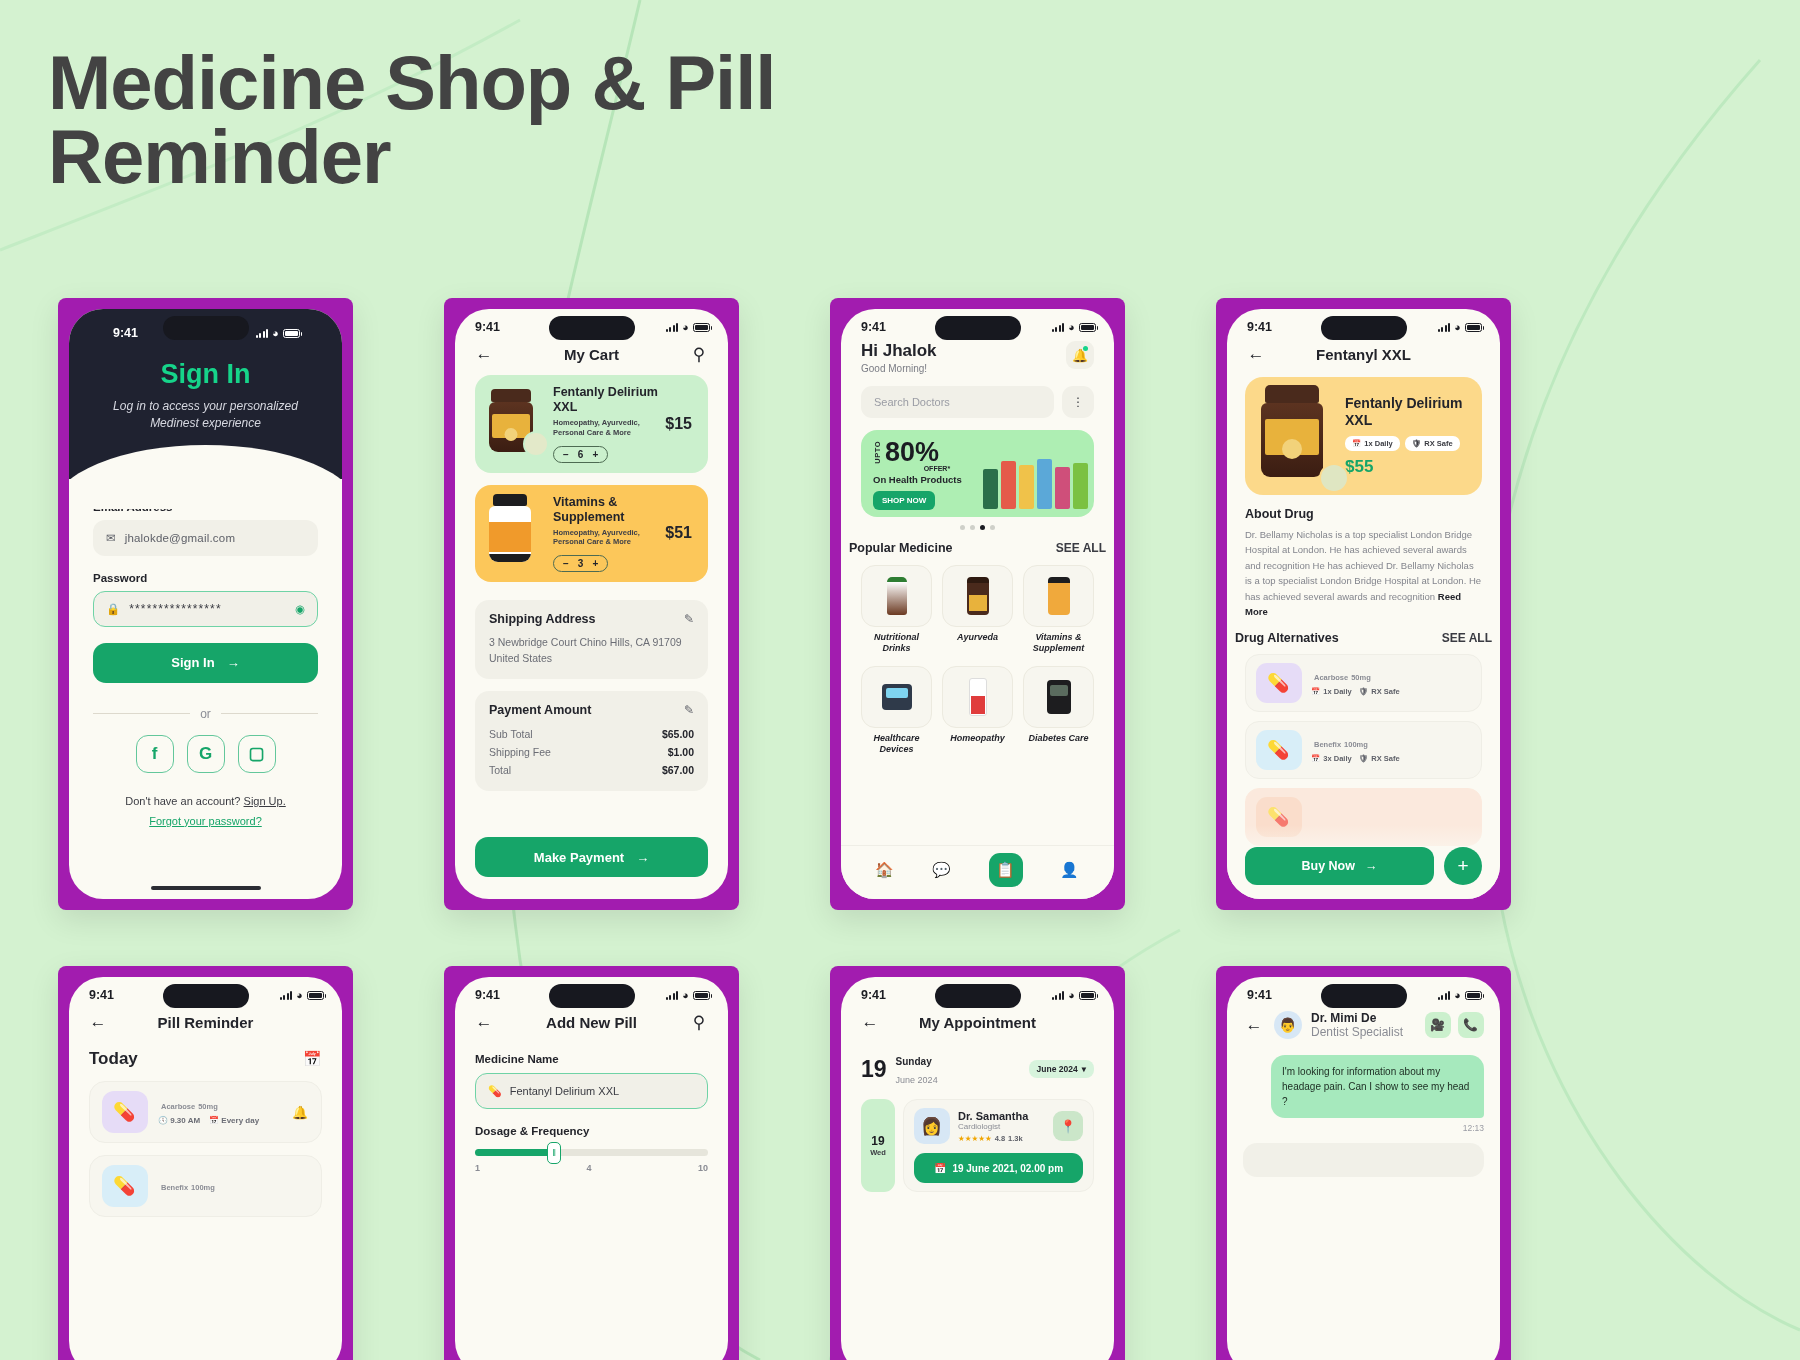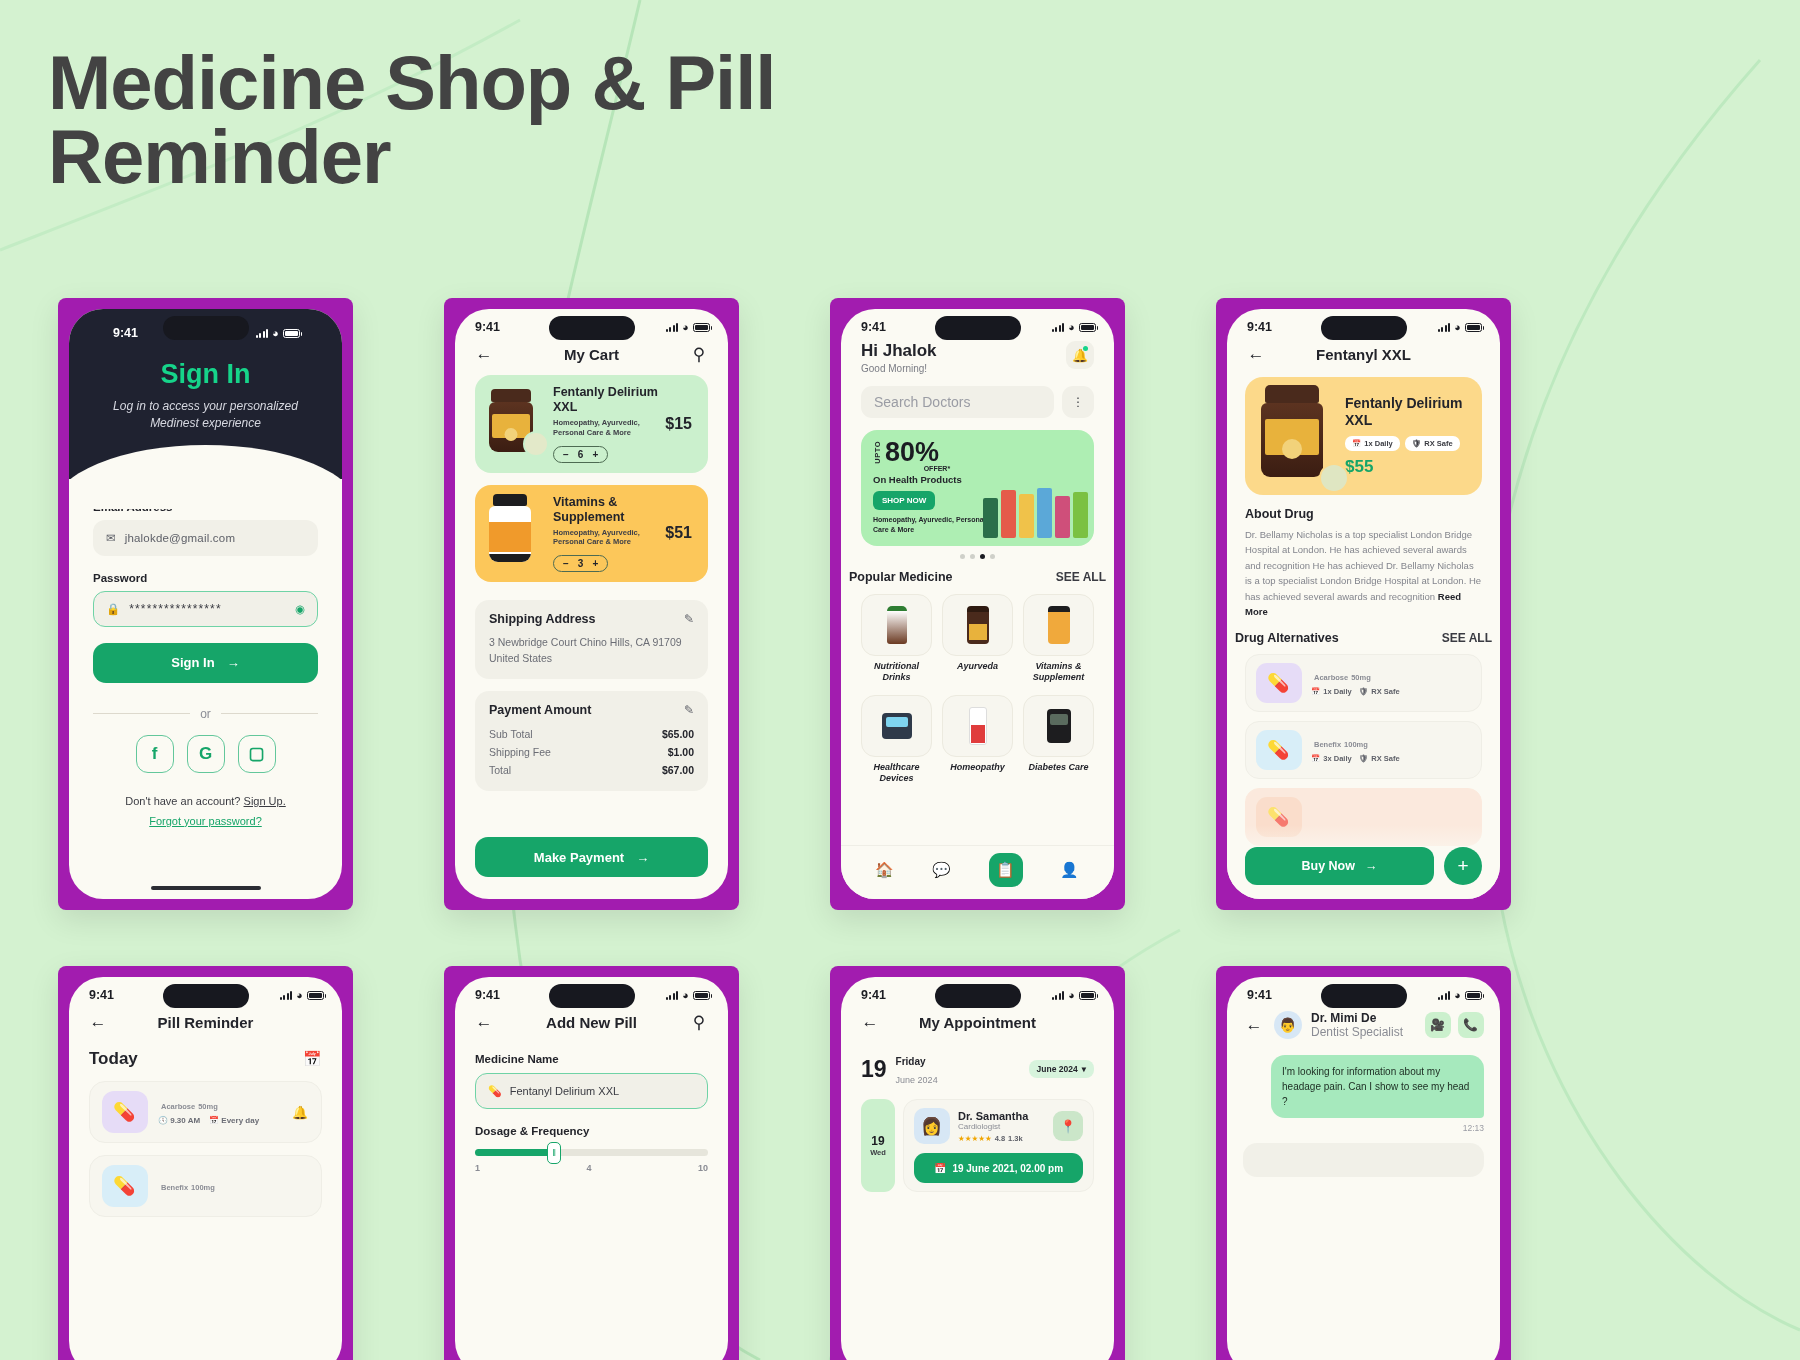--- a/index.html
+++ b/index.html
@@ -118,23 +118,23 @@
   .pay-row { display:flex; justify-content:space-between; font-size:10.5px; color:#6b6d75; padding: 3px 0; }
   .pay-row b { color:#23242b; font-weight:700; }
 
   
   .home-head { padding: 2px 20px 0; display:flex; align-items:flex-start; justify-content:space-between; }
   .hi { font-size:17px; font-weight:700; color:#23242b; }
   .greet { font-size:10px; color:#7a7c84; margin-top:2px; }
   .bell { width:28px;height:28px;border-radius:9px;background:#f1f0e8;display:flex;align-items:center;justify-content:center;font-size:13px;position:relative;}
   .bell::after{content:"";position:absolute;top:5px;right:6px;width:5px;height:5px;border-radius:50%;background:#16d48a;}
   .search-row { display:flex; gap:8px; padding: 12px 20px 0; }
-  .search-box { flex:1; height:32px;background:#f1f0e8;border-radius:11px;display:flex;align-items:center;padding:0 13px;font-size:14px;color:#9a9ca4;}
+  .search-box { flex:1; height:32px;background:#f1f0e8;border-radius:11px;display:flex;align-items:center;padding:0 13px;font-size:11px;color:#9a9ca4;}
   .filter-btn { width:32px;height:32px;background:#f1f0e8;border-radius:11px;display:flex;align-items:center;justify-content:center;font-size:12px;color:#3a3b42;}
-  .promo { margin: 12px 20px 0; background:#aeeeb3; border-radius:16px; height:116px; display:flex; overflow:hidden; position:relative;}
+  .promo { margin: 12px 20px 0; background:#aeeeb3; border-radius:16px; height:87px; display:flex; overflow:hidden; position:relative;}
   .promo-l { padding: 10px 0 0 12px; width: 54%; }
   .promo-pct { display:flex; align-items:center; gap:3px; }
   .upto { writing-mode: vertical-rl; transform: rotate(180deg); font-size:7.5px; font-weight:800; color:#23242b; letter-spacing:.5px;}
   .pct { font-size:27px; font-weight:800; color:#1b1c22; line-height:.9; }
   .offer { font-size:7px; font-weight:800; color:#23242b; text-align:center; margin:1px 0 0 14px;}
   .onhp { font-size:9.5px; font-weight:800; color:#23242b; margin-top:2px;}
   .shopnow { display:inline-block; background:#16a569;color:#fff;font-size:8px;font-weight:800;padding:5px 9px;border-radius:6px;margin-top:6px;}
   .promo-sub { font-size:7px; color:#23242b; font-weight:600; line-height:1.35; margin-top:5px;}
   .dots-row { display:flex; justify-content:center; gap:5px; margin-top:8px;}
   .dots-row i { width:5px;height:5px;border-radius:50%;background:#cfd0c9;display:block;}
@@ -739,21 +739,21 @@
       </span>
     </div>
     <div class="navbar">
       <span class="icon-btn">←</span>
       <span class="nav-title">My Appointment</span>
       <span class="icon-btn"></span>
     </div>
     <div class="appt-head">
       <span class="appt-day">19</span>
       <span>
-        <span class="appt-dow">Friday</span><br>
+        <span class="appt-dow">Sunday</span><br>
         <span class="appt-mon">June 2024</span>
       </span>
       <span class="month-pill">
         <span>June 2024</span>
         <span>▾</span>
       </span>
     </div>
     <div class="appt-card">
       <div class="appt-date-chip">
         <b>19</b>

